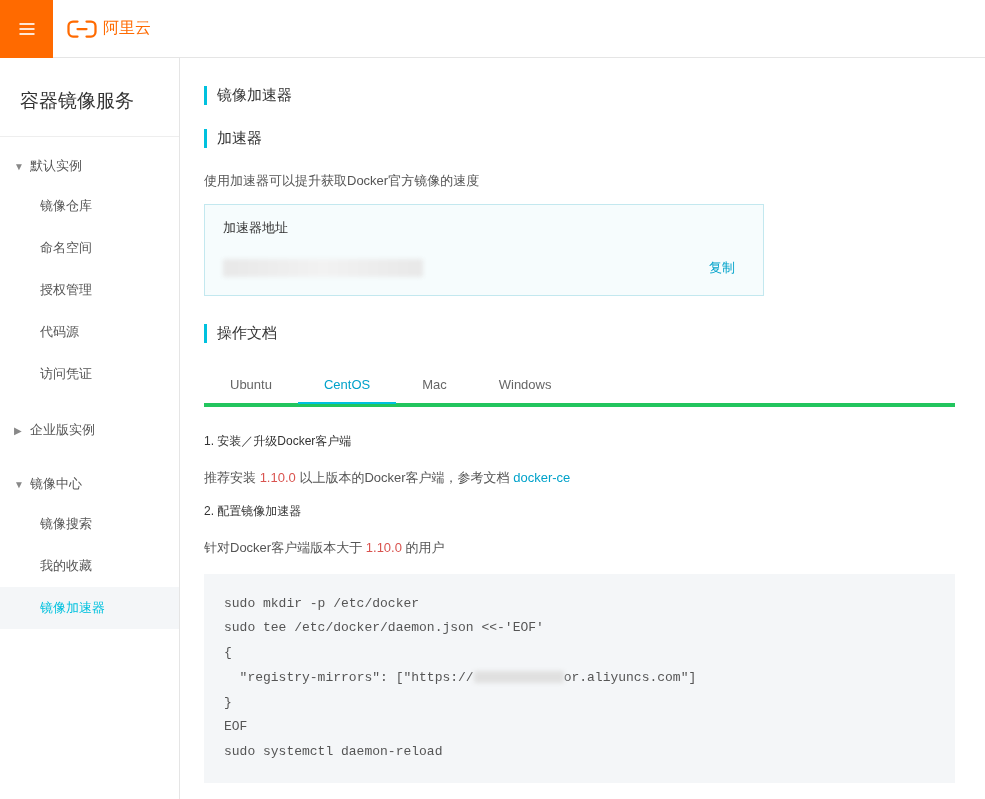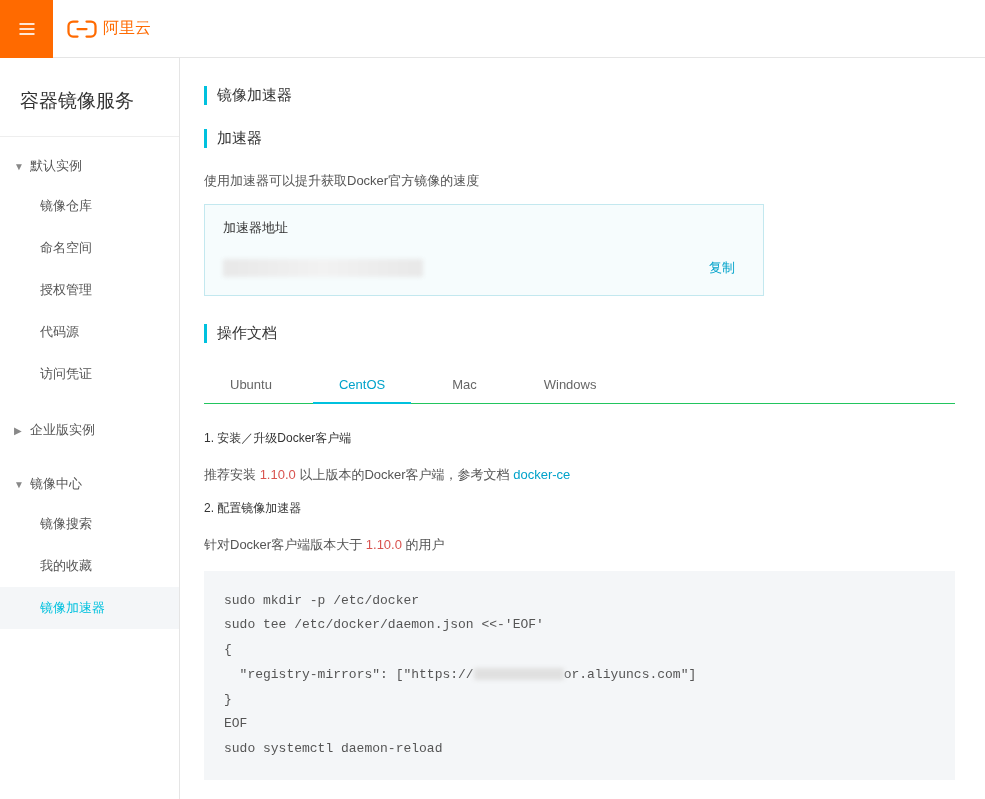--- a/index.html
+++ b/index.html
@@ -18,21 +18,21 @@
 .nav-item { padding: 12px 20px 12px 40px; cursor: pointer; color: #555; font-size: 13px; }
 .nav-item.active { color: #00c1de; background: #f4f6f8; }
 .content { flex: 1; padding: 20px 30px 40px 24px; position: relative; }
 .section-title { border-left: 3px solid #00c1de; padding-left: 10px; font-size: 15px; font-weight: 500; color: #333; margin-bottom: 24px; margin-top: 8px; }
 .sub-desc { font-size: 13px; color: #555; margin-bottom: 14px; }
 .addr-box { border: 1px solid #c3e8ef; background: #f6fcfd; padding: 0; width: 560px; margin-bottom: 28px; }
 .addr-label { padding: 14px 18px 10px 18px; color: #333; font-size: 13px; }
 .addr-row { display: flex; align-items: flex-start; justify-content: space-between; padding: 12px 28px 18px 18px; }
 .addr-text { height: 18px; width: 200px; background: linear-gradient(90deg, #e8e8e8, #f2f2f2, #e8e8e8); filter: blur(2px); border-radius: 2px; }
 .copy-link { color: #00a2ca; cursor: pointer; font-size: 13px; }
-.tabs { display: flex; border-bottom: 1px solid #22c55e; margin-bottom: 26px; gap: 15px; }
+.tabs { display: flex; border-bottom: 4px solid #22c55e; margin-bottom: 26px; }
 .tab { padding: 10px 26px; cursor: pointer; color: #666; font-size: 13px; }
 .tab.active { color: #00a2ca; border-bottom: 2px solid #00c1de; margin-bottom: -1px; }
 .doc h3 { font-size: 12px; font-weight: 500; color: #333; margin: 12px 0 16px 0; }
 .doc p { font-size: 13px; color: #555; margin-bottom: 14px; line-height: 1.8; }
 .red { color: #d9534f; margin-top: 44px; }
 .link { color: #00a2ca; cursor: pointer; }
 .code-block { background: #f4f6f8; padding: 18px 20px; font-family: "Courier New", Consolas, monospace; font-size: 13px; color: #555; line-height: 1.9; white-space: pre-wrap; word-break: break-all; }
 .blur-inline { display: inline-block; width: 90px; height: 12px; background: #e0e0e0; filter: blur(2px); vertical-align: middle; border-radius: 2px; }
 </style>
 </head>

